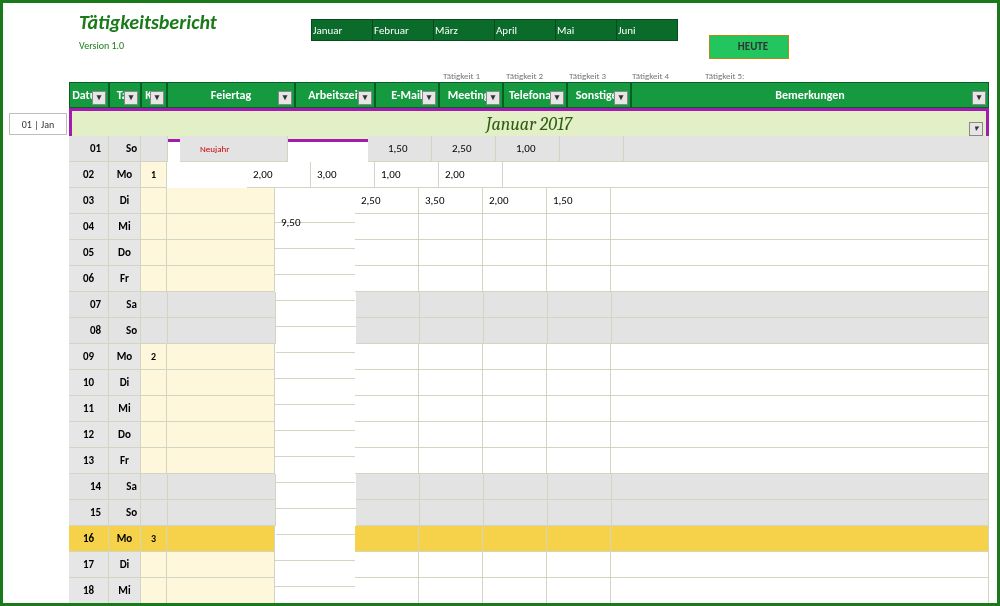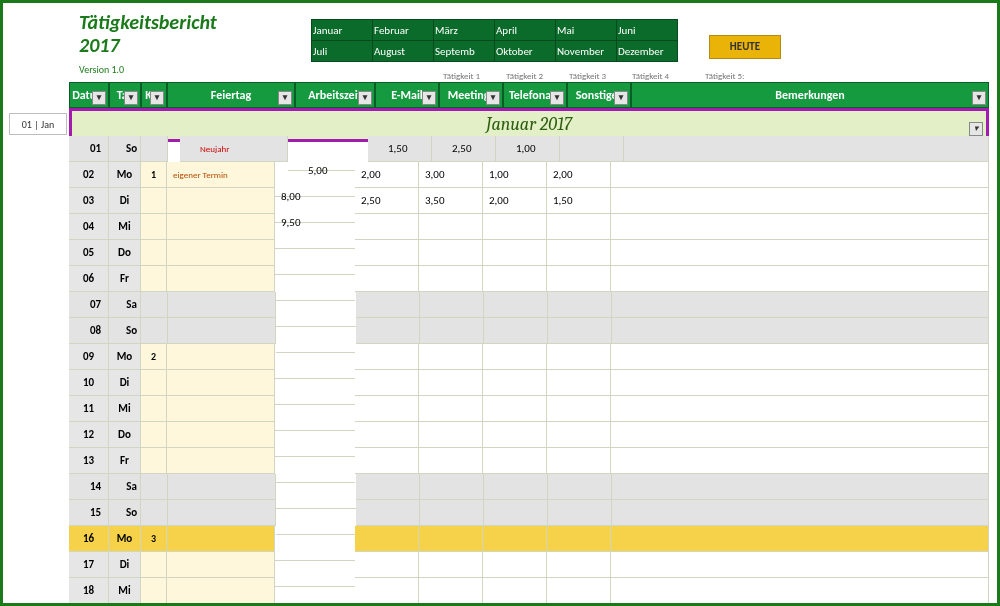--- a/index.html
+++ b/index.html
@@ -8,21 +8,21 @@
   
   .title { position:absolute; left:76px; top:8px; }
   .title h1 { margin:0; font-size:20px; font-weight:bold; color:#1a7a1a; font-style:italic; line-height:1.1; }
   .title .year { font-size:20px; font-weight:bold; color:#1a7a1a; font-style:italic; }
   .title .ver { font-size:10px; color:#1a7a1a; margin-top:6px; }
 
   .months { position:absolute; left:308px; top:16px; }
   .months table { border-collapse:collapse; }
   .months td { width:58px; height:18px; background:#0a6b2a; color:#fff; text-align:left; font-size:11px; border:1px solid #074a1d; cursor:pointer; }
 
-  .heute { position:absolute; left:706px; top:32px; width:70px; height:22px; background:#eab308; border:1px solid #b48b12; text-align:center; line-height:22px; font-weight:bold; font-size:11px; color:#333; cursor:pointer; }
+  .heute { position:absolute; left:706px; top:32px; width:70px; height:22px; background:#22c55e; border:1px solid #b48b12; text-align:center; line-height:22px; font-weight:bold; font-size:11px; color:#333; cursor:pointer;padding-left:8px; }
   .attrib { position:absolute; right:12px; top:36px; font-size:9px; color:#666; text-align:right; line-height:1.3; }
   .attrib a { color:#1a5acb; text-decoration:underline; }
 
   .tlabels { position:absolute; top:67px; font-size:9px; color:#777; }
   .tl1 { left:440px; } .tl2 { left:503px; } .tl3 { left:566px; } .tl4 { left:629px; } .tl5 { left:702px; }
 
   
   .hdr { position:absolute; top:79px; left:66px; right:8px; height:26px; display:flex; }
   .hdr .c { box-sizing:border-box; border:1px solid #0a5d25; background:#169a3f; color:#fff; font-weight:bold; font-size:12px; display:flex; align-items:center; justify-content:center; position:relative; }
   .hdr .c .drop, .monthbar .drop { position:absolute; right:2px; bottom:2px; width:12px; height:12px; background:#e6e6e6; border:1px solid #888; font-size:9px; line-height:10px; text-align:center; color:#333; cursor:pointer; }
@@ -53,43 +53,34 @@
   .row.today .cell.kw, .row.today .cell.ft { background:#f6d24a !important; }
   .holiday { color:#c00;margin-left:12px; }
   .own { color:#b54b00; }
 </style>
 </head>
 <body>
 
 <div class="shell">
   <div class="title">
     <h1>Tätigkeitsbericht</h1>
-    <div class="year">2017</div>
     <div class="ver">Version 1.0</div>
   </div>
 
   <div class="months">
     <table>
       <tbody>
           <tr id="mrow1">
             <td>Januar</td>
             <td>Februar</td>
             <td>März</td>
             <td>April</td>
             <td>Mai</td>
             <td>Juni</td>
           </tr>
-      <tr id="mrow2">
-            <td>Juli</td>
-            <td>August</td>
-            <td>Septemb</td>
-            <td>Oktober</td>
-            <td>November</td>
-            <td>Dezember</td>
-          </tr>
     </tbody>
       </table>
   </div>
 
   <div class="heute">HEUTE</div>
 
 
   <div class="tlabels tl1">Tätigkeit 1</div>
   <div class="tlabels tl2">Tätigkeit 2</div>
   <div class="tlabels tl3">Tätigkeit 3</div>
@@ -156,21 +147,20 @@
         <div class="cell t">1,50</div>
         <div class="cell t">2,50</div>
         <div class="cell t">1,00</div>
         <div class="cell t"></div>
         <div class="cell bem"></div>
       </div>
       <div class="row">
         <div class="cell dat">02</div>
         <div class="cell tag">Mo</div>
         <div class="cell kw">1</div>
-        <div class="cell ft own">eigener Termin</div>
         <div class="cell az">8,00</div>
         <div class="cell t">2,00</div>
         <div class="cell t">3,00</div>
         <div class="cell t">1,00</div>
         <div class="cell t">2,00</div>
         <div class="cell bem"></div>
       </div>
       <div class="row">
         <div class="cell dat">03</div>
         <div class="cell tag">Di</div>

